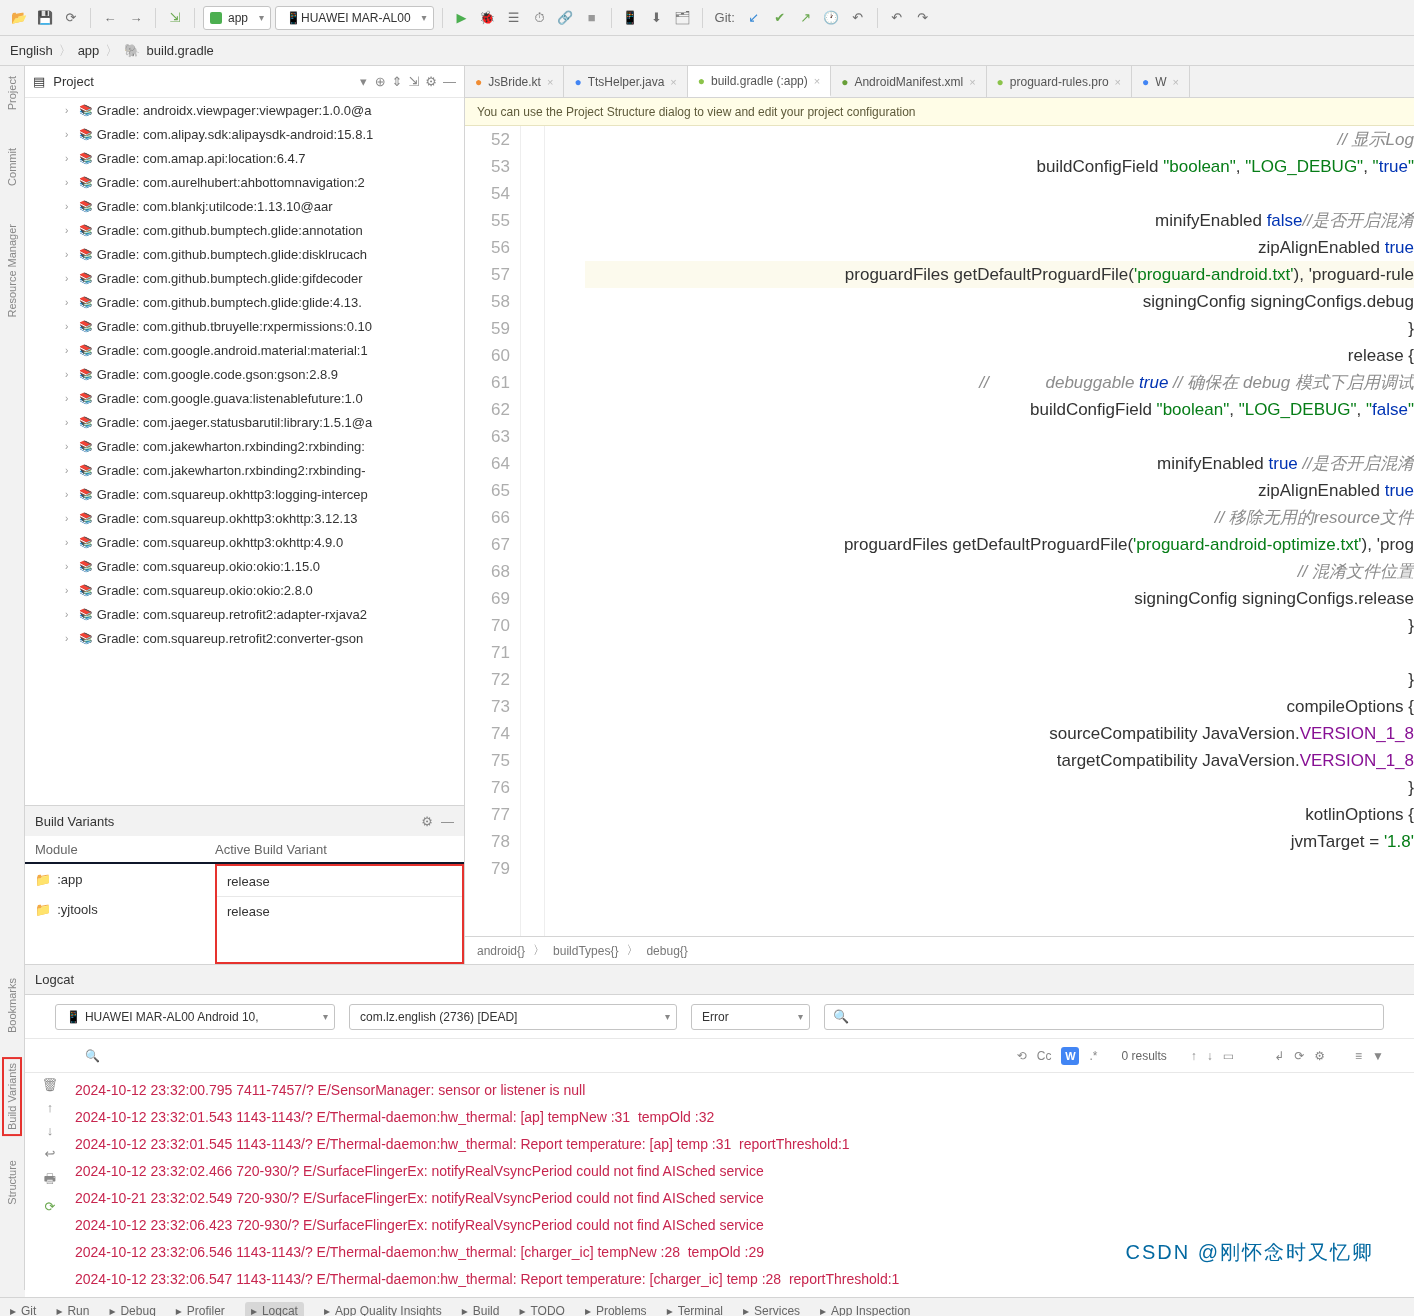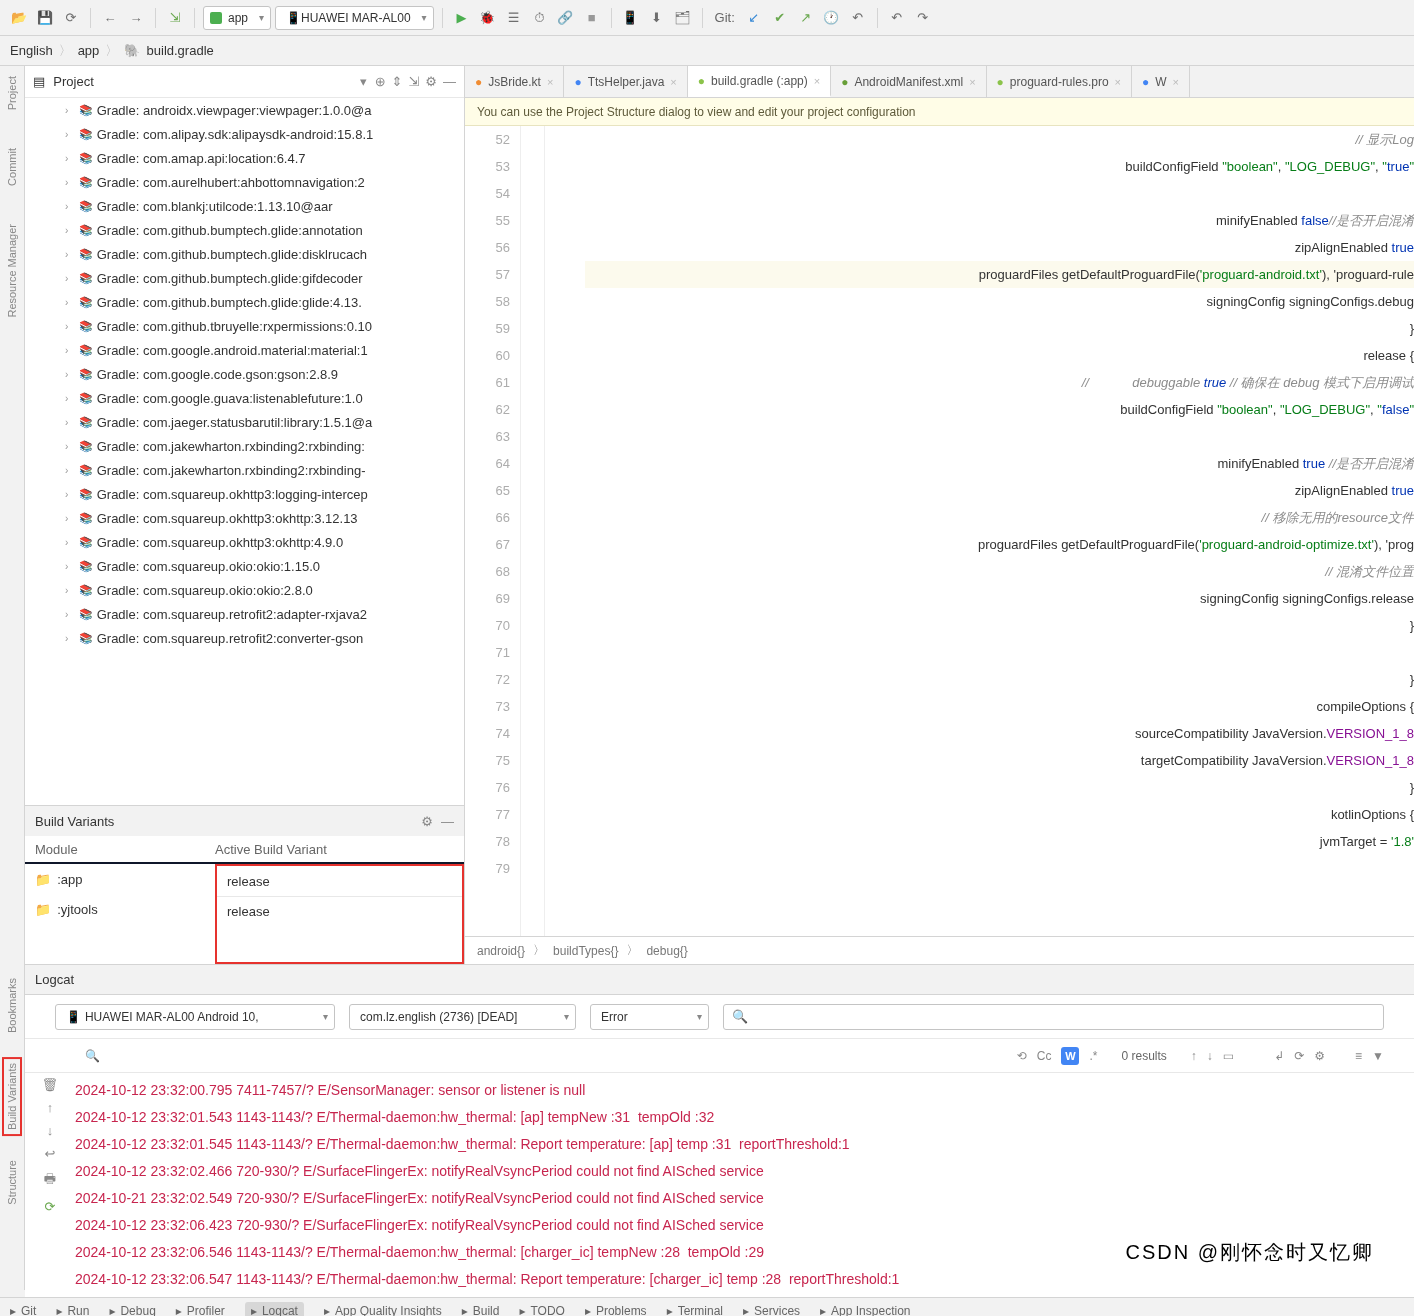--- a/index.html
+++ b/index.html
@@ -35,21 +35,21 @@
 .bv-th div:first-child { width: 180px; }
 .bv-row { display: flex; height: 30px; align-items: center; padding: 0 10px; }
 .bv-row .mod { width: 180px; display: flex; align-items: center; gap: 6px; }
 .bv-cell-box { border: 2px solid #e6322e; }
 .editor { flex: 1; display: flex; flex-direction: column; background: #fff; }
 .tabs { height: 32px; display: flex; align-items: stretch; border-bottom: 1px solid #d4d4d4; background: #f2f2f2; }
 .tab { display: flex; align-items: center; padding: 0 10px; gap: 6px; border-right: 1px solid #d4d4d4; cursor: pointer; font-size: 12px; color: #555; }
 .tab.active { background: #fff; border-bottom: 2px solid #fff; }
 .tab .close { color: #bbb; font-size: 11px; }
 .hint-bar { height: 28px; background: #fffde7; border-bottom: 1px solid #e8e4c0; display: flex; align-items: center; padding: 0 12px; font-size: 12px; color: #5e5a3a; }
-.code-area { flex: 1; display: flex; overflow: hidden; font-family: "JetBrains Mono", "Consolas", monospace; font-size: 13px; }
+.code-area { flex: 1; display: flex; overflow: hidden; font-family: "JetBrains Mono", "Consolas", monospace; font-size: 17px; }
 .gutter { width: 56px; background: #fff; text-align: right; padding-right: 10px; color: #adadad; border-right: 1px solid #eee; }
 .gutter div { height: 27px; line-height: 27px; }
 .gutter-extra { width: 24px; border-right: 1px solid #eee; }
 .code { flex: 1; padding-left: 40px; }
 .code-line { height: 27px; line-height: 27px; white-space: pre; text-align: right; }
 .code-line.hl { background: #fcfaed; }
 .str { color: #067d17; }
 .bool { color: #0033b3; }
 .cm { color: #8c8c8c; font-style: italic; }
 .id { color: #871094; }
@@ -60,21 +60,21 @@
 .lc-select { height: 26px; border: 1px solid #c4c4c4; border-radius: 3px; padding: 0 24px 0 10px; display: flex; align-items: center; background: #fff; position: relative; font-size: 12px; }
 .lc-select::after { content: "▾"; position: absolute; right: 6px; color: #888; font-size: 10px; }
 .lc-search { flex: 1; height: 26px; border: 1px solid #c4c4c4; border-radius: 3px; display: flex; align-items: center; padding: 0 8px; }
 .lc-tools { height: 34px; display: flex; align-items: center; padding: 0 30px 0 60px; gap: 10px; border-bottom: 1px solid #e8e8e8; color: #888; font-size: 12px; }
 .lc-tools .spacer { flex: 1; }
 .lc-tools .w-badge { background: #4285f4; color: #fff; width: 18px; height: 18px; border-radius: 3px; display: flex; align-items: center; justify-content: center; font-size: 11px; font-weight: bold; }
 .lc-body { display: flex; }
 .lc-rail { width: 50px; display: flex; flex-direction: column; align-items: center; padding-top: 4px; gap: 8px; color: #888; }
 .lc-lines { flex: 1; font-family: monospace; font-size: 14px; padding: 4px 0; }
 .lc-line { color: #c7254e; line-height: 27px; white-space: pre; }
-.watermark { position: absolute; right: 40px; bottom: 50px; color: #000000; font-size: 20px; letter-spacing: 2px; pointer-events: none; }
+.watermark { position: absolute; right: 40px; bottom: 50px; color: #0369a1; font-size: 20px; letter-spacing: 2px; pointer-events: none; }
 .status { height: 26px; background: #f2f2f2; border-top: 1px solid #d4d4d4; display: flex; align-items: center; padding: 0 10px; gap: 20px; font-size: 12px; color: #666; }
 .status .item { display: flex; align-items: center; gap: 5px; cursor: pointer; }
 .status .item.active { background: #d7d7d7; padding: 2px 6px; border-radius: 3px; }
 </style>
 </head>
 <body>
 
 <div class="toolbar">
   <div class="tb-btn">📂</div>
   <div class="tb-btn">💾</div>
@@ -315,21 +315,21 @@
 <div style="position:absolute;left:0;top:964px;width:25px;height:326px;background:#f2f2f2;border-right:1px solid #d4d4d4;display:flex;flex-direction:column;align-items:center;gap:20px;padding-top:10px">
   <div class="rail-label">Bookmarks</div>
   <div class="rail-label active">Build Variants</div>
   <div class="rail-label">Structure</div>
 </div>
 
 <div class="logcat-panel" style="margin-left:25px">
   <div class="lc-head">Logcat</div>
   <div class="lc-filters">
     <div class="lc-select" style="width:280px">📱 <span style="margin-left:4px">HUAWEI MAR-AL00 Android 10,</span></div>
-    <div class="lc-select" style="width:227px">
+    <div class="lc-select" style="width:328px">
         <span>com.lz.english (2736) [DEAD]</span>
       </div>
     <div class="lc-select" style="width:119px">
         <span>Error</span>
       </div>
     <div class="lc-search">
         <span style="color:#bbb">🔍</span>
       </div>
   </div>
   <div class="lc-tools">

